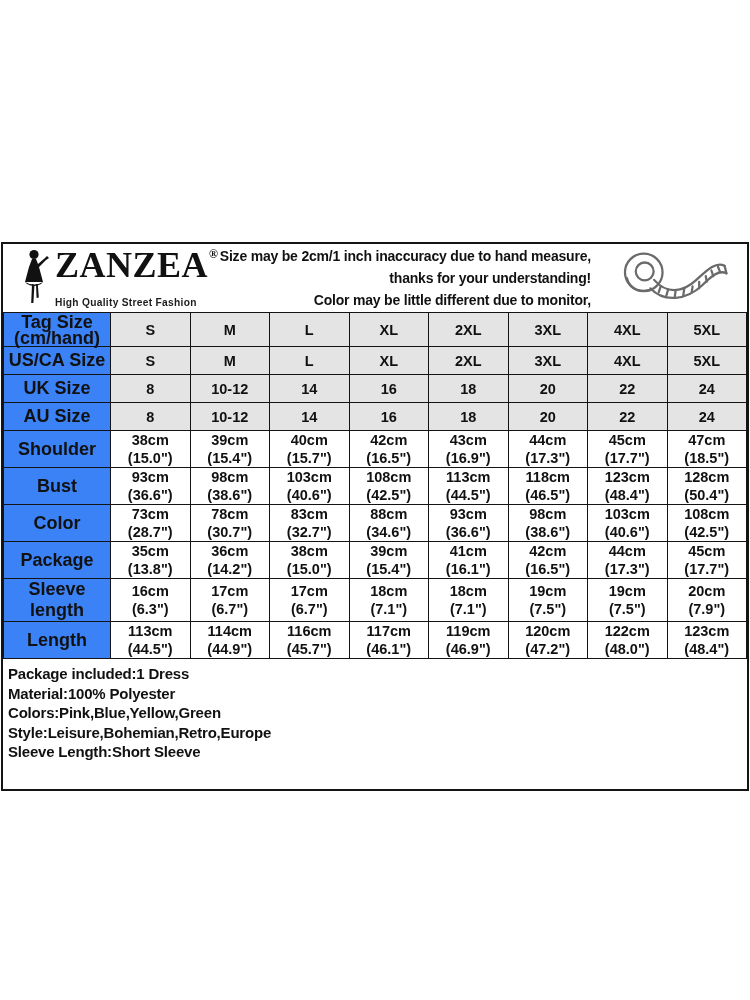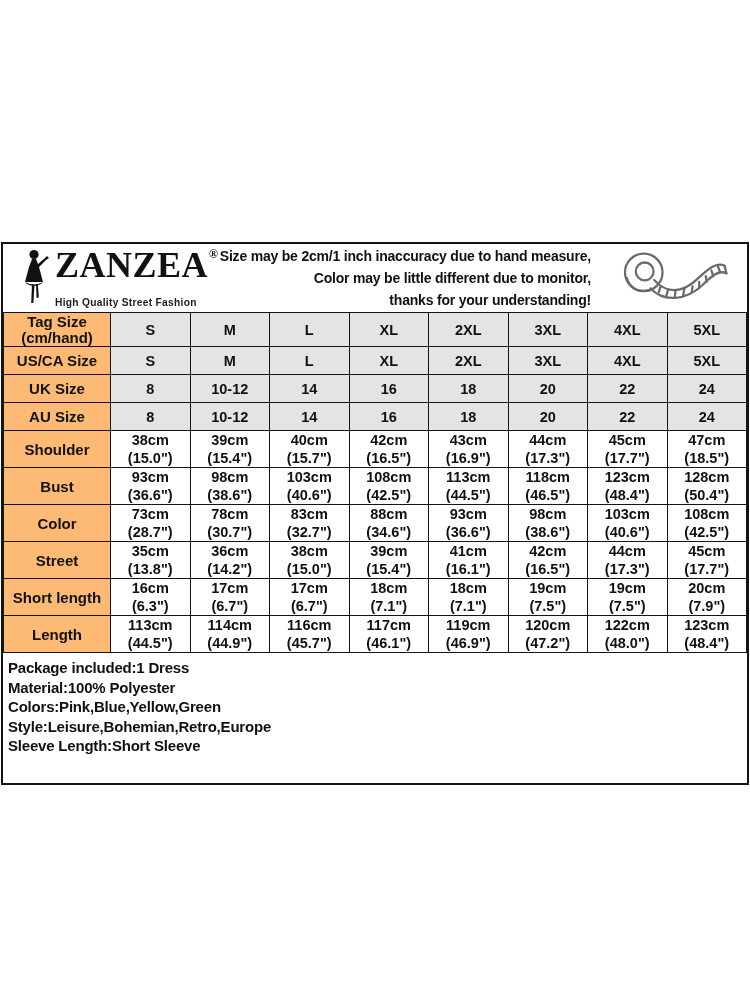--- a/index.html
+++ b/index.html
@@ -24,21 +24,21 @@
   .tagline { font-size:10.2px; font-weight:600; letter-spacing:0.3px; color:#1c1c1c; margin-top:16px; }
 
   .notice { flex:1; text-align:right; font-weight:700; font-size:14px; line-height:22px; letter-spacing:-0.2px; padding:0 4px; }
 
   .tape { width:152px; display:flex; justify-content:center; align-items:center; }
 
   
   table { width:100%; border-collapse:collapse; table-layout:fixed; }
   col.c-label { width:107px; }
   th, td { border:1.5px solid #141414; text-align:center; vertical-align:middle; padding:0; }
-  th { background:#fdba74; font-weight:700; font-size:15px; }
+  th { background:#3b82f6; font-weight:700; font-size:18px; }
   td { font-weight:700; font-size:14.5px; background:#fff; }
   tr.shaded td { background:#e4e4e4; }
   tr.r-first  { height:34px; }
   tr.r-first th div, tr.r-first td div { line-height:16px; }
   tr.r-size   { height:28px; }
   tr.r-meas   { height:37px; }
   tr.r-meas td div { line-height:18px; }
 
   
   .product { padding:5px 6px 27px 5px; }
@@ -63,22 +63,22 @@
           <div class="brand-row">
             <span class="brand-name">ZANZEA</span>
             <span class="reg-mark">®</span>
           </div>
           <div class="tagline">High Quality Street Fashion</div>
         </div>
       </div>
 
       <div class="notice">
         <div>Size may be 2cm/1 inch inaccuracy due to hand measure,</div>
+        <div>thanks for your understanding!</div>
         <div>Color may be little different due to monitor,</div>
-        <div>thanks for your understanding!</div>
       </div>
 
       <div class="tape">
         <svg width="118" height="62" viewBox="0 0 124 66" fill="none" aria-hidden="true">
           <g stroke="#6a6a6a" stroke-width="2.4" stroke-linecap="round" fill="none">
             <circle cx="33" cy="27" r="20"></circle>
             <circle cx="34" cy="26" r="9.5"></circle>
             <path d="M15,33 Q20,50 40,46"></path>
             <path d="M44,35 C57,50 74,49 89,35 C100,25 110,15 119,20"></path>
             <path d="M40,44 C55,60 79,56 95,41 C105,31 113,24 121,28"></path>
@@ -333,21 +333,21 @@
               <div>103cm</div>
               <div>(40.6")</div>
             </td>
             <td>
               <div>108cm</div>
               <div>(42.5")</div>
             </td>
           </tr>
           <tr class="r-meas">
             <th>
-              <div>Street</div>
+              <div>Package</div>
             </th>
             <td>
               <div>35cm</div>
               <div>(13.8")</div>
             </td>
             <td>
               <div>36cm</div>
               <div>(14.2")</div>
             </td>
             <td>
@@ -370,21 +370,21 @@
               <div>44cm</div>
               <div>(17.3")</div>
             </td>
             <td>
               <div>45cm</div>
               <div>(17.7")</div>
             </td>
           </tr>
           <tr class="r-meas">
             <th>
-              <div>Short length</div>
+              <div>Sleeve length</div>
             </th>
             <td>
               <div>16cm</div>
               <div>(6.3")</div>
             </td>
             <td>
               <div>17cm</div>
               <div>(6.7")</div>
             </td>
             <td>

